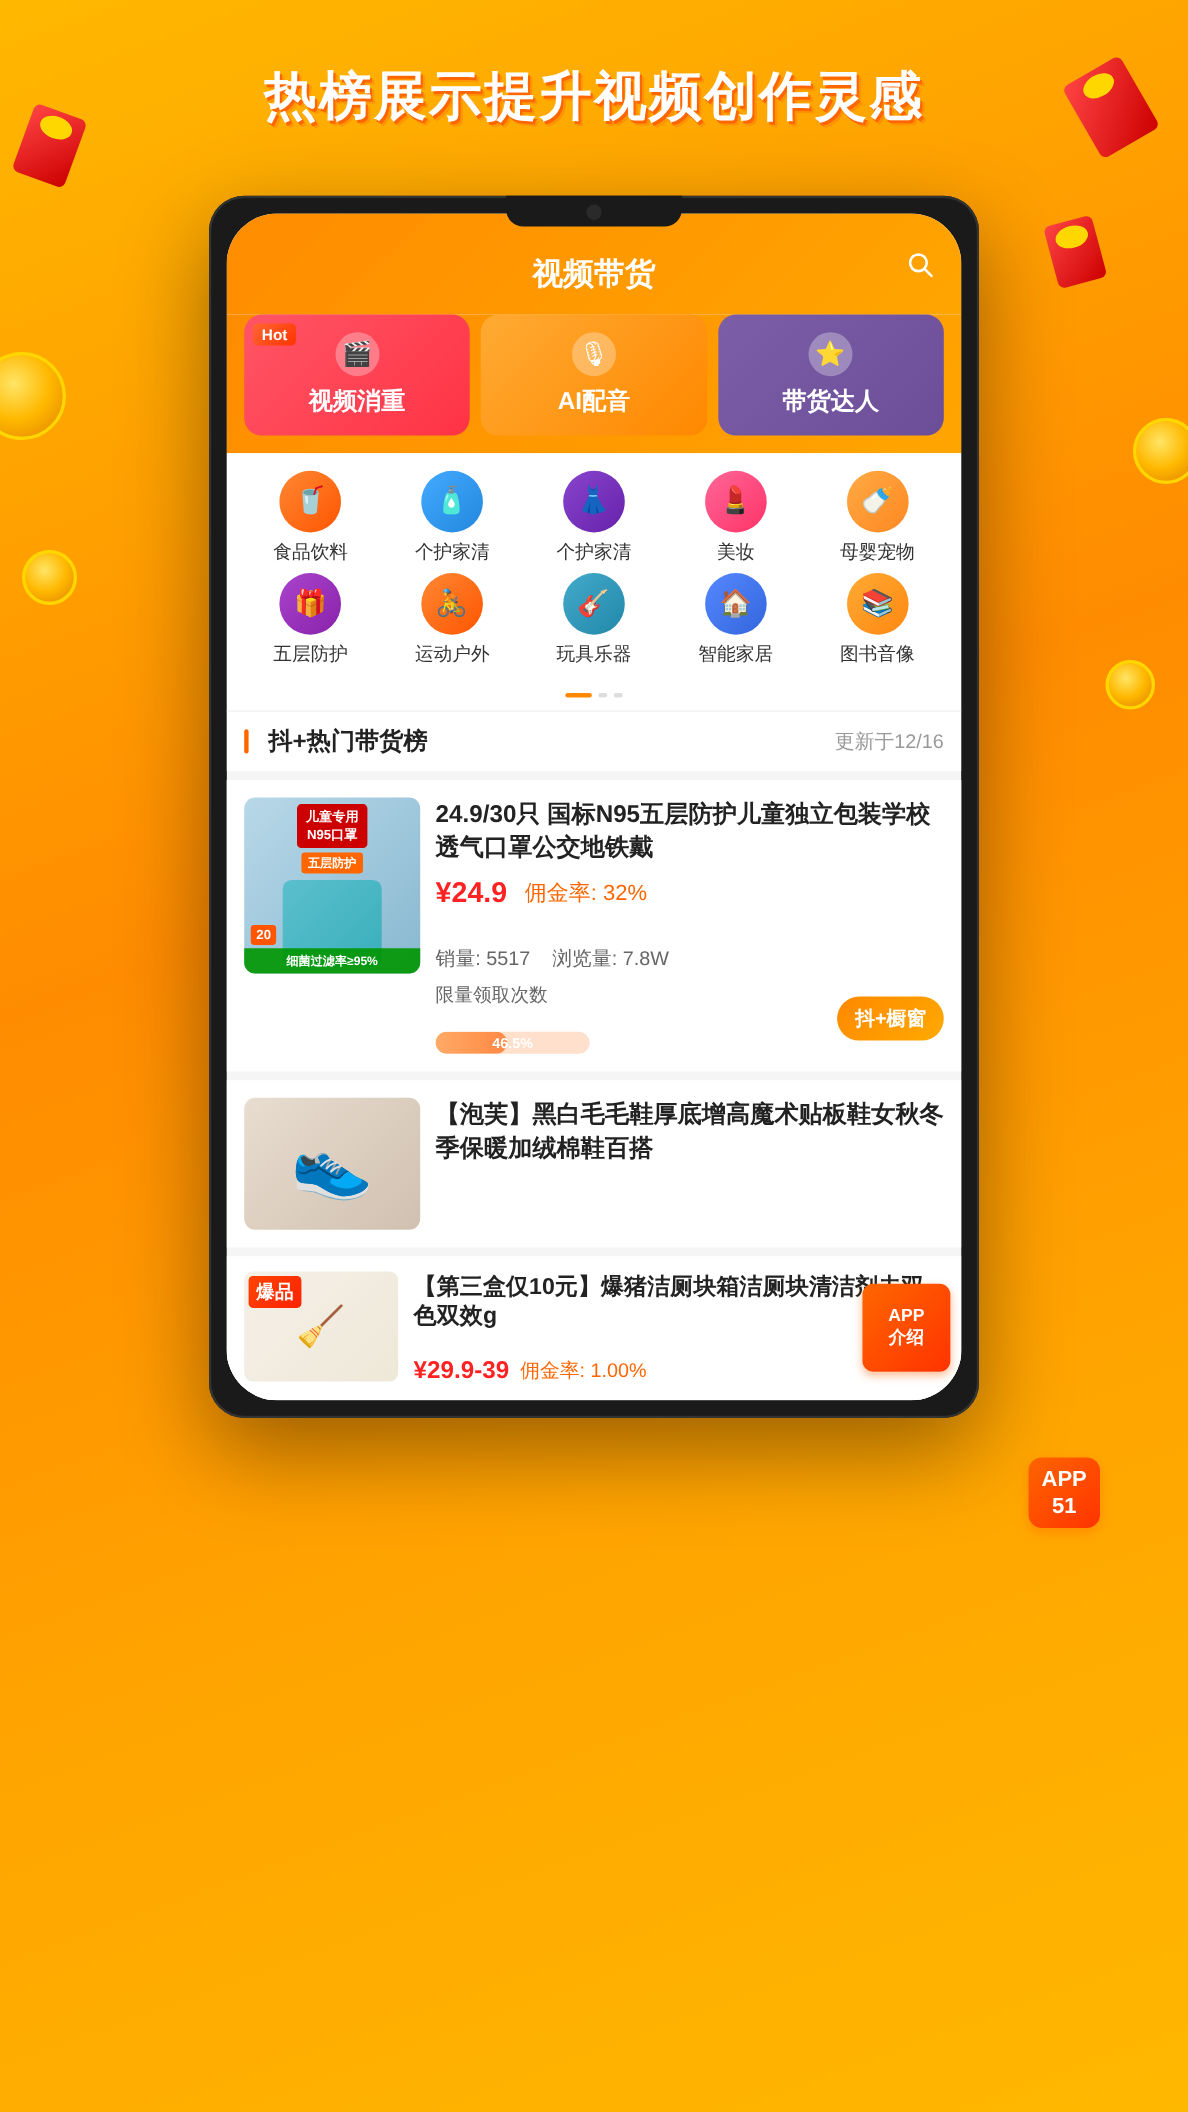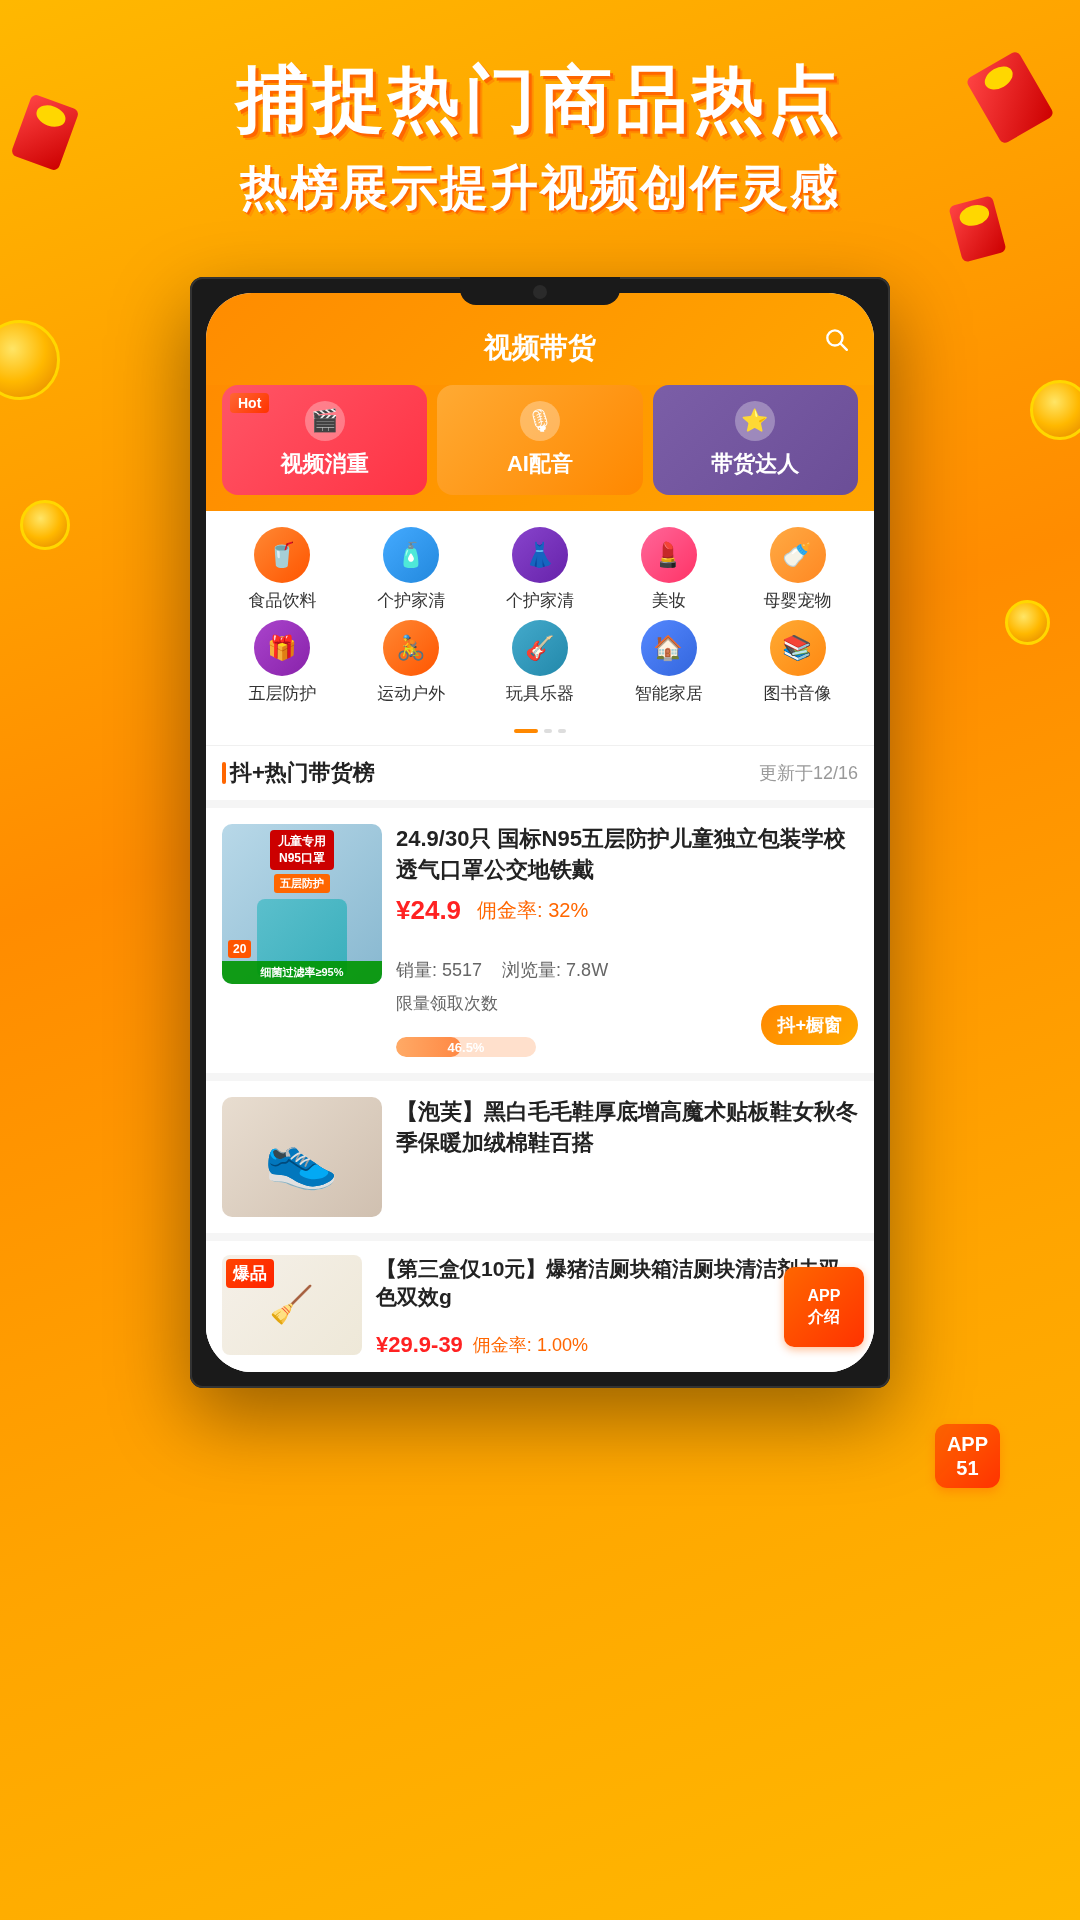--- a/index.html
+++ b/index.html
@@ -73,21 +73,21 @@
     .phone-container {
       position: relative;
       z-index: 2;
       display: flex;
       justify-content: center;
       margin-top: 40px;
     }
     .phone-mockup {
       width: 700px;
       background: #1a1a1a;
-      border-radius: 13px;
+      border-radius: 32px;
       padding: 16px;
       box-shadow: 0 30px 80px rgba(0,0,0,0.4), inset 0 0 0 2px #333;
       position: relative;
     }
     .phone-screen {
       background: #F5F5F5;
       border-radius: 46px;
       overflow: hidden;
       position: relative;
     }
@@ -252,21 +252,21 @@
       background: white;
       display: flex;
       align-items: center;
       justify-content: space-between;
       padding: 12px 16px;
       border-top: 1px solid #F0F0F0;
     }
     .hot-list-title {
       display: flex;
       align-items: center;
-      gap: 4px;
+      gap: 18px;
       font-size: 22px;
       font-weight: 700;
       color: #222;
     }
     .hot-list-bar {
       width: 4px; height: 22px;
       background: #FF6600;
       border-radius: 2px;
     }
     .update-time {
@@ -456,21 +456,20 @@
   <div class="coin deco-coin-2"></div>
   <div class="coin deco-coin-3"></div>
   <div class="coin deco-coin-4"></div>
 
   <div class="red-packet red-packet-1"></div>
   <div class="red-packet red-packet-2"></div>
   <div class="red-packet red-packet-3"></div>
 </div>
 
 <div class="header-section">
-  <div class="main-title">捕捉热门商品热点</div>
   <div class="sub-title">热榜展示提升视频创作灵感</div>
 </div>
 
 <div class="phone-container">
   <div class="phone-mockup">
     <div class="phone-notch">
       <div class="phone-camera"></div>
     </div>
     <div class="phone-screen">
       <div class="app-content">

